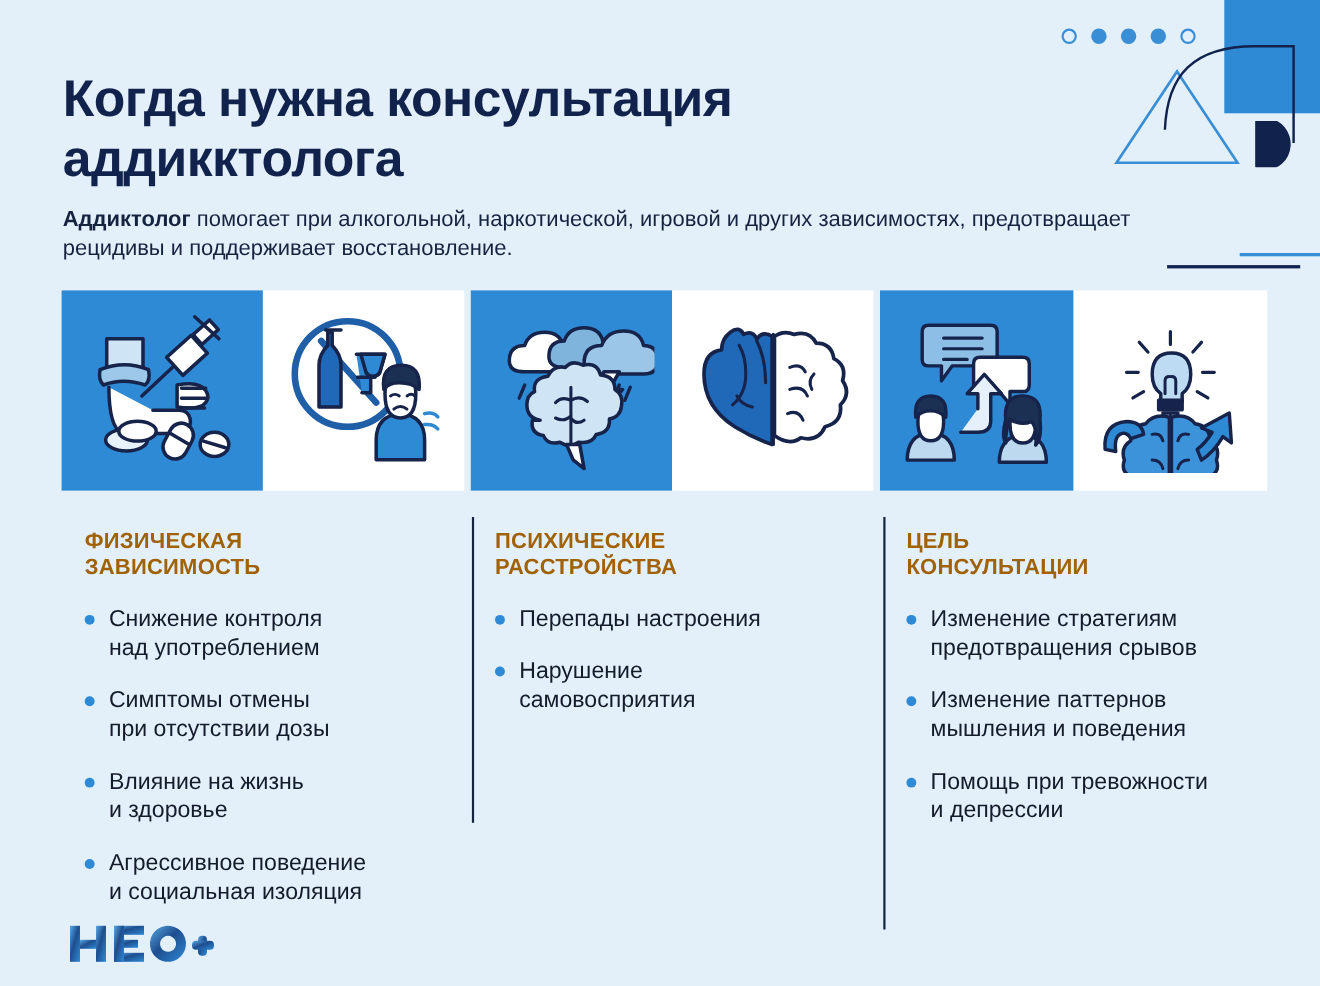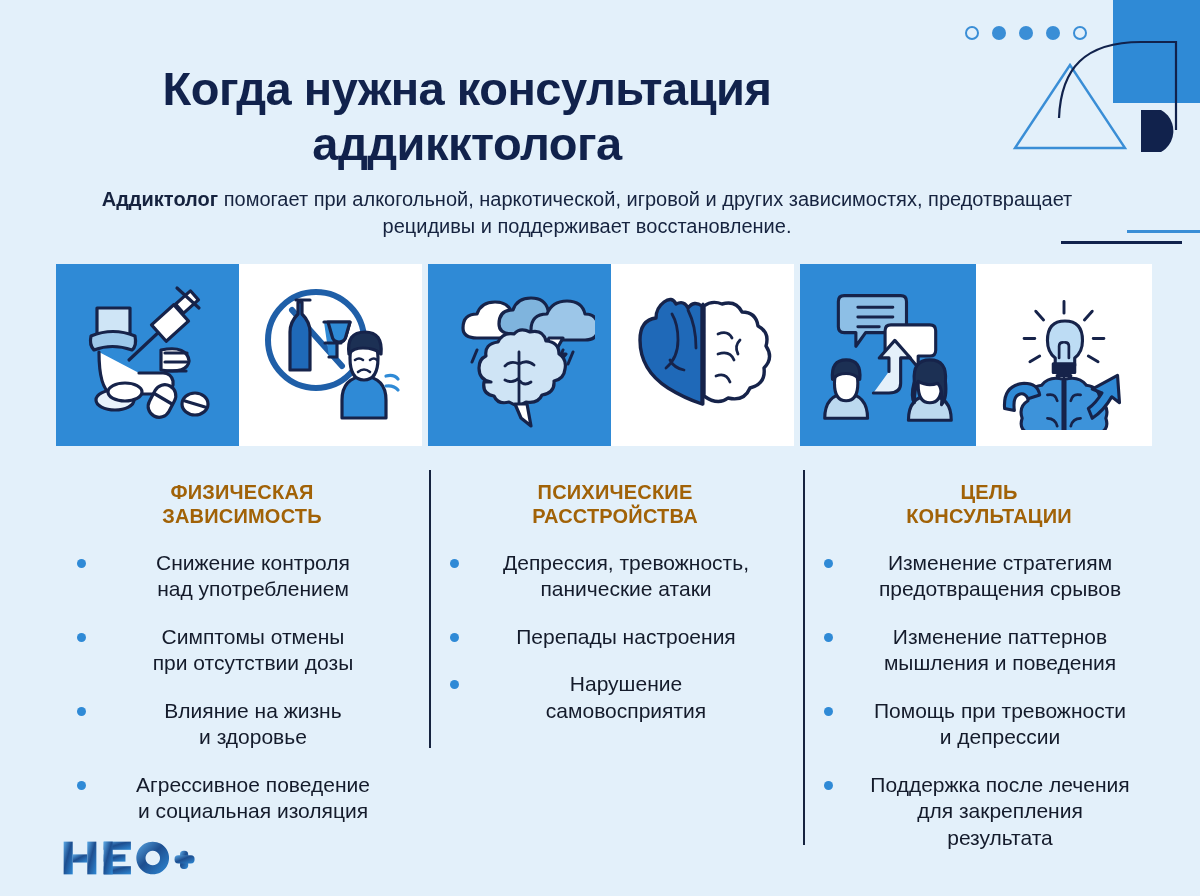--- a/index.html
+++ b/index.html
@@ -3,21 +3,21 @@
 <meta charset="utf-8">
 <style>
   html,body{margin:0;padding:0;}
   body{
     width:1200px;height:896px;
     background:#e3f0fa;
     font-family:"Liberation Sans", sans-serif;
     overflow:hidden;
     position:relative;
   }
-  .page{position:absolute;inset:0;text-align:center;}
+  .page{position:absolute;inset:0;}
 
   
   .deco-square{
     position:absolute;left:1113px;top:0;width:87px;height:103px;
     background:#2f8ad6;
   }
   .dots{position:absolute;left:965px;top:26px;display:flex;gap:13px;align-items:center;}
   .dot{width:14px;height:14px;border-radius:50%;box-sizing:border-box;}
   .dot.filled{background:#3a8ed6;}
   .dot.open{border:2.2px solid #3a8ed6;background:transparent;}
@@ -242,41 +242,36 @@
 и здоровье</li>
       <li>Агрессивное поведение
 и социальная изоляция</li>
     </ul>
   </div>
 
   <div class="col col2">
     <div class="col-head">ПСИХИЧЕСКИЕ
 РАССТРОЙСТВА</div>
     <ul class="bullets">
-      <li>Депрессия, тревожность,
-панические атаки</li>
       <li>Перепады настроения</li>
       <li>Нарушение
 самовосприятия</li>
     </ul>
   </div>
 
   <div class="col col3">
     <div class="col-head">ЦЕЛЬ
 КОНСУЛЬТАЦИИ</div>
     <ul class="bullets">
       <li>Изменение стратегиям
 предотвращения срывов</li>
       <li>Изменение паттернов
 мышления и поведения</li>
       <li>Помощь при тревожности
 и депрессии</li>
-      <li>Поддержка после лечения
-для закрепления
-результата</li>
     </ul>
   </div>
 
   <svg class="logo" width="150" height="44" viewBox="0 0 150 44">
     <defs>
       <linearGradient id="lg" x1="0" y1="0" x2="1" y2="1">
         <stop offset="0%" stop-color="#5aa9e6"></stop>
         <stop offset="45%" stop-color="#1d4e8f"></stop>
         <stop offset="100%" stop-color="#2f8ad6"></stop>
       </linearGradient>

